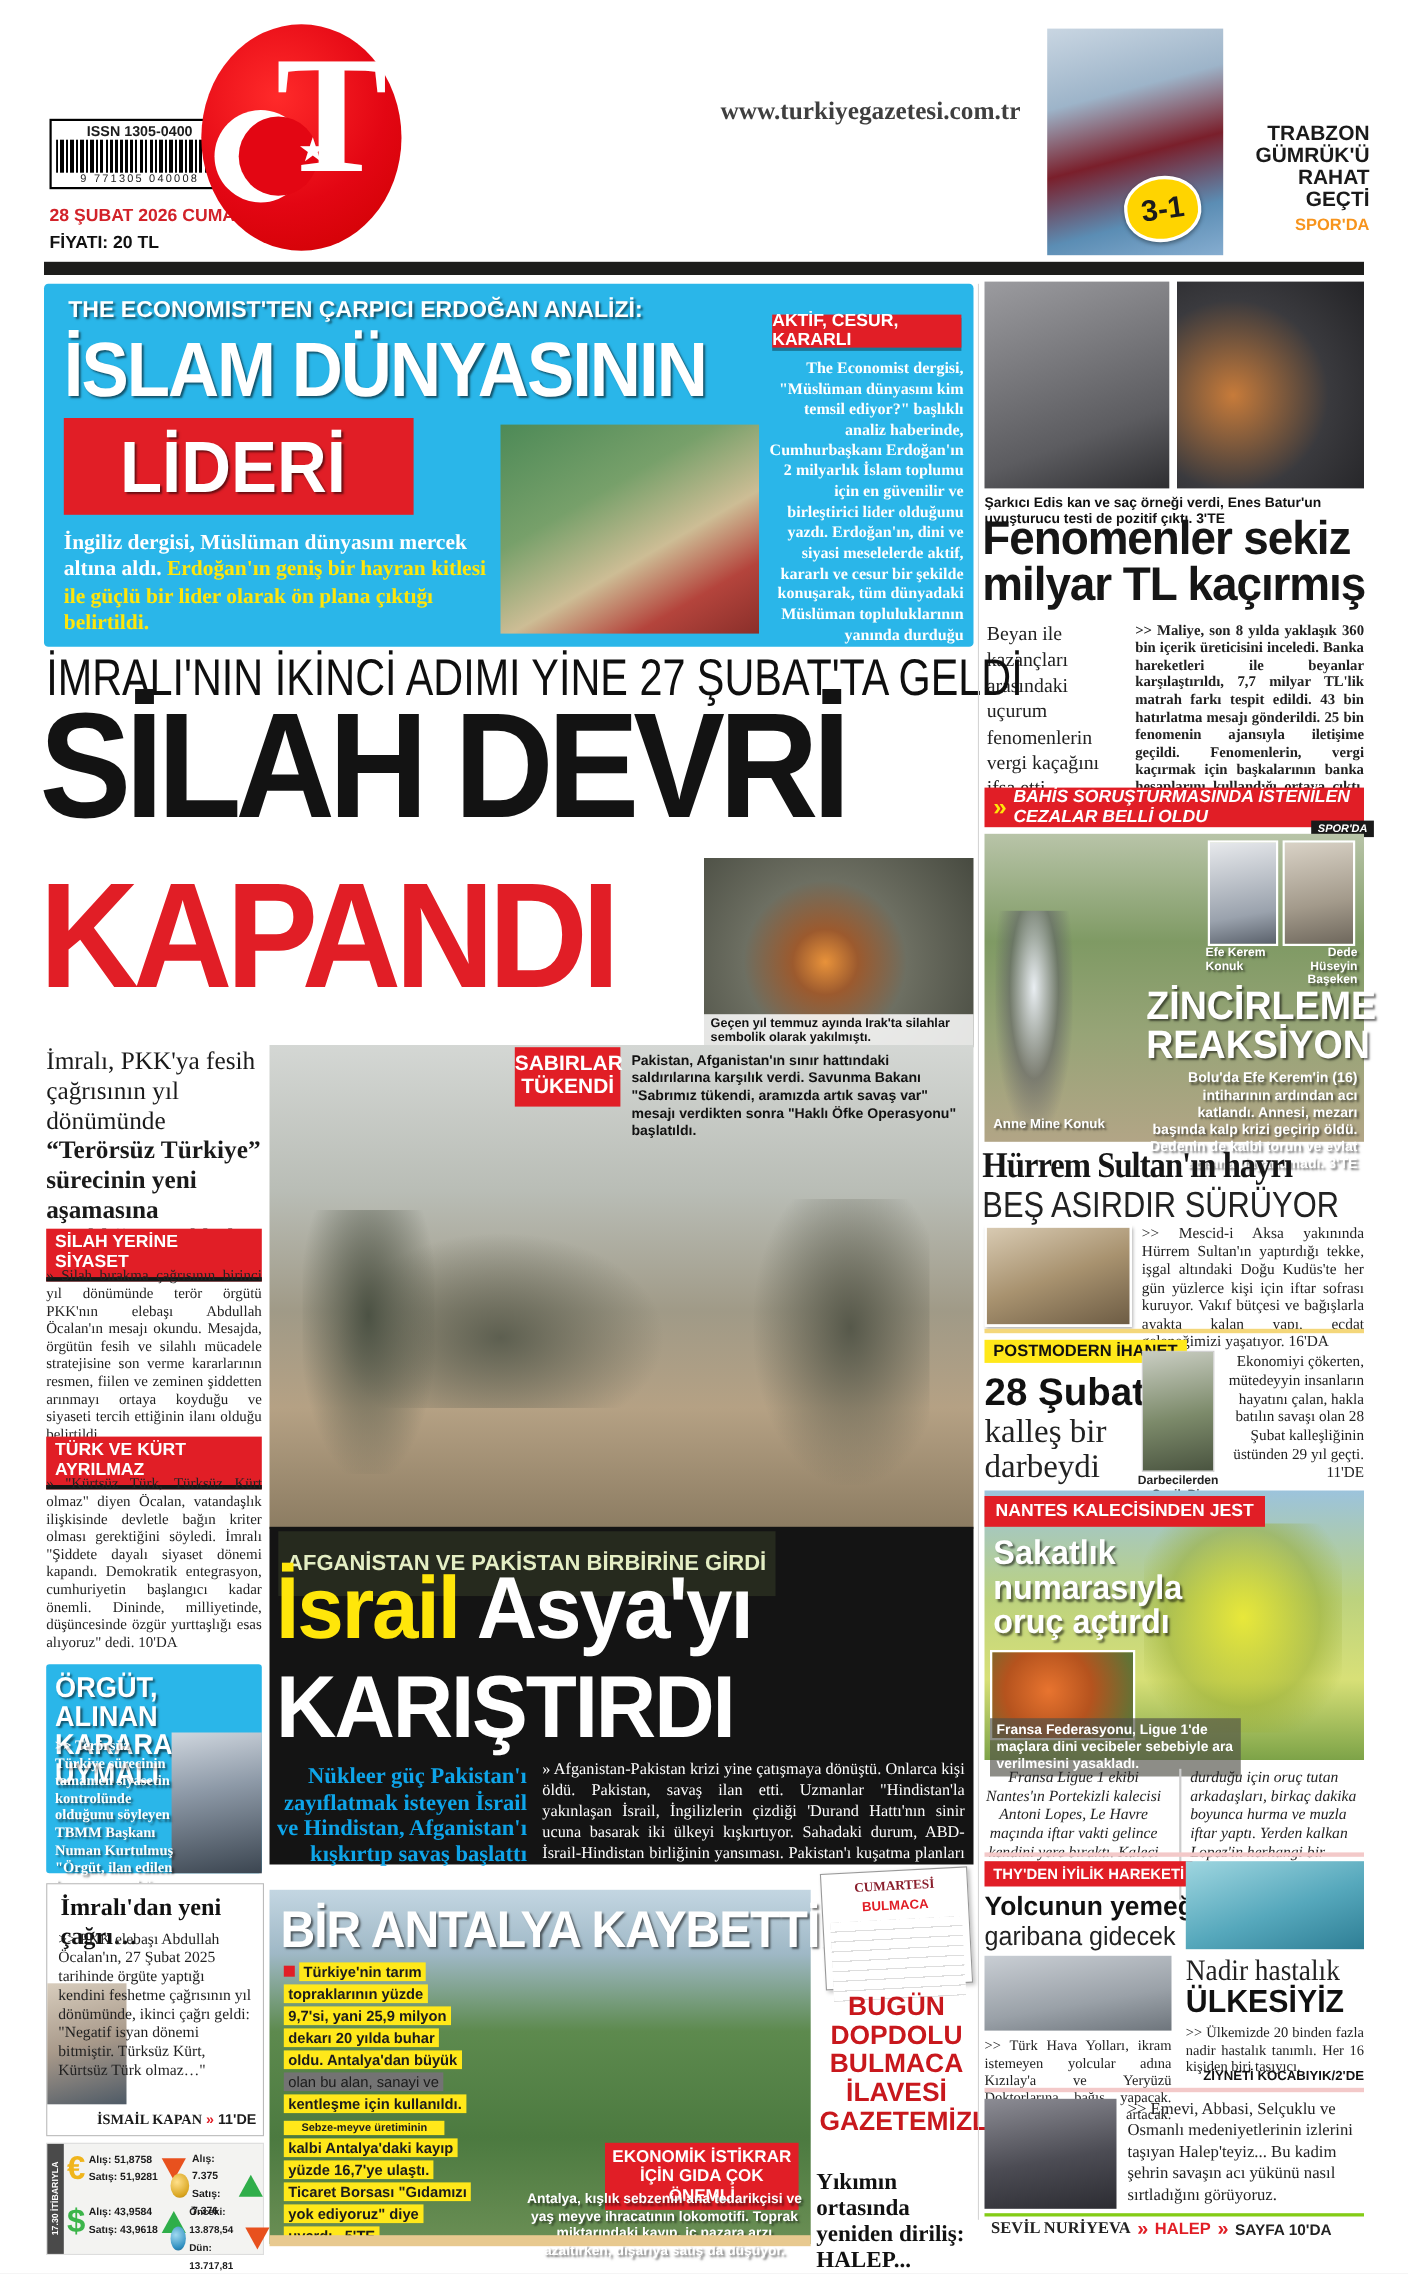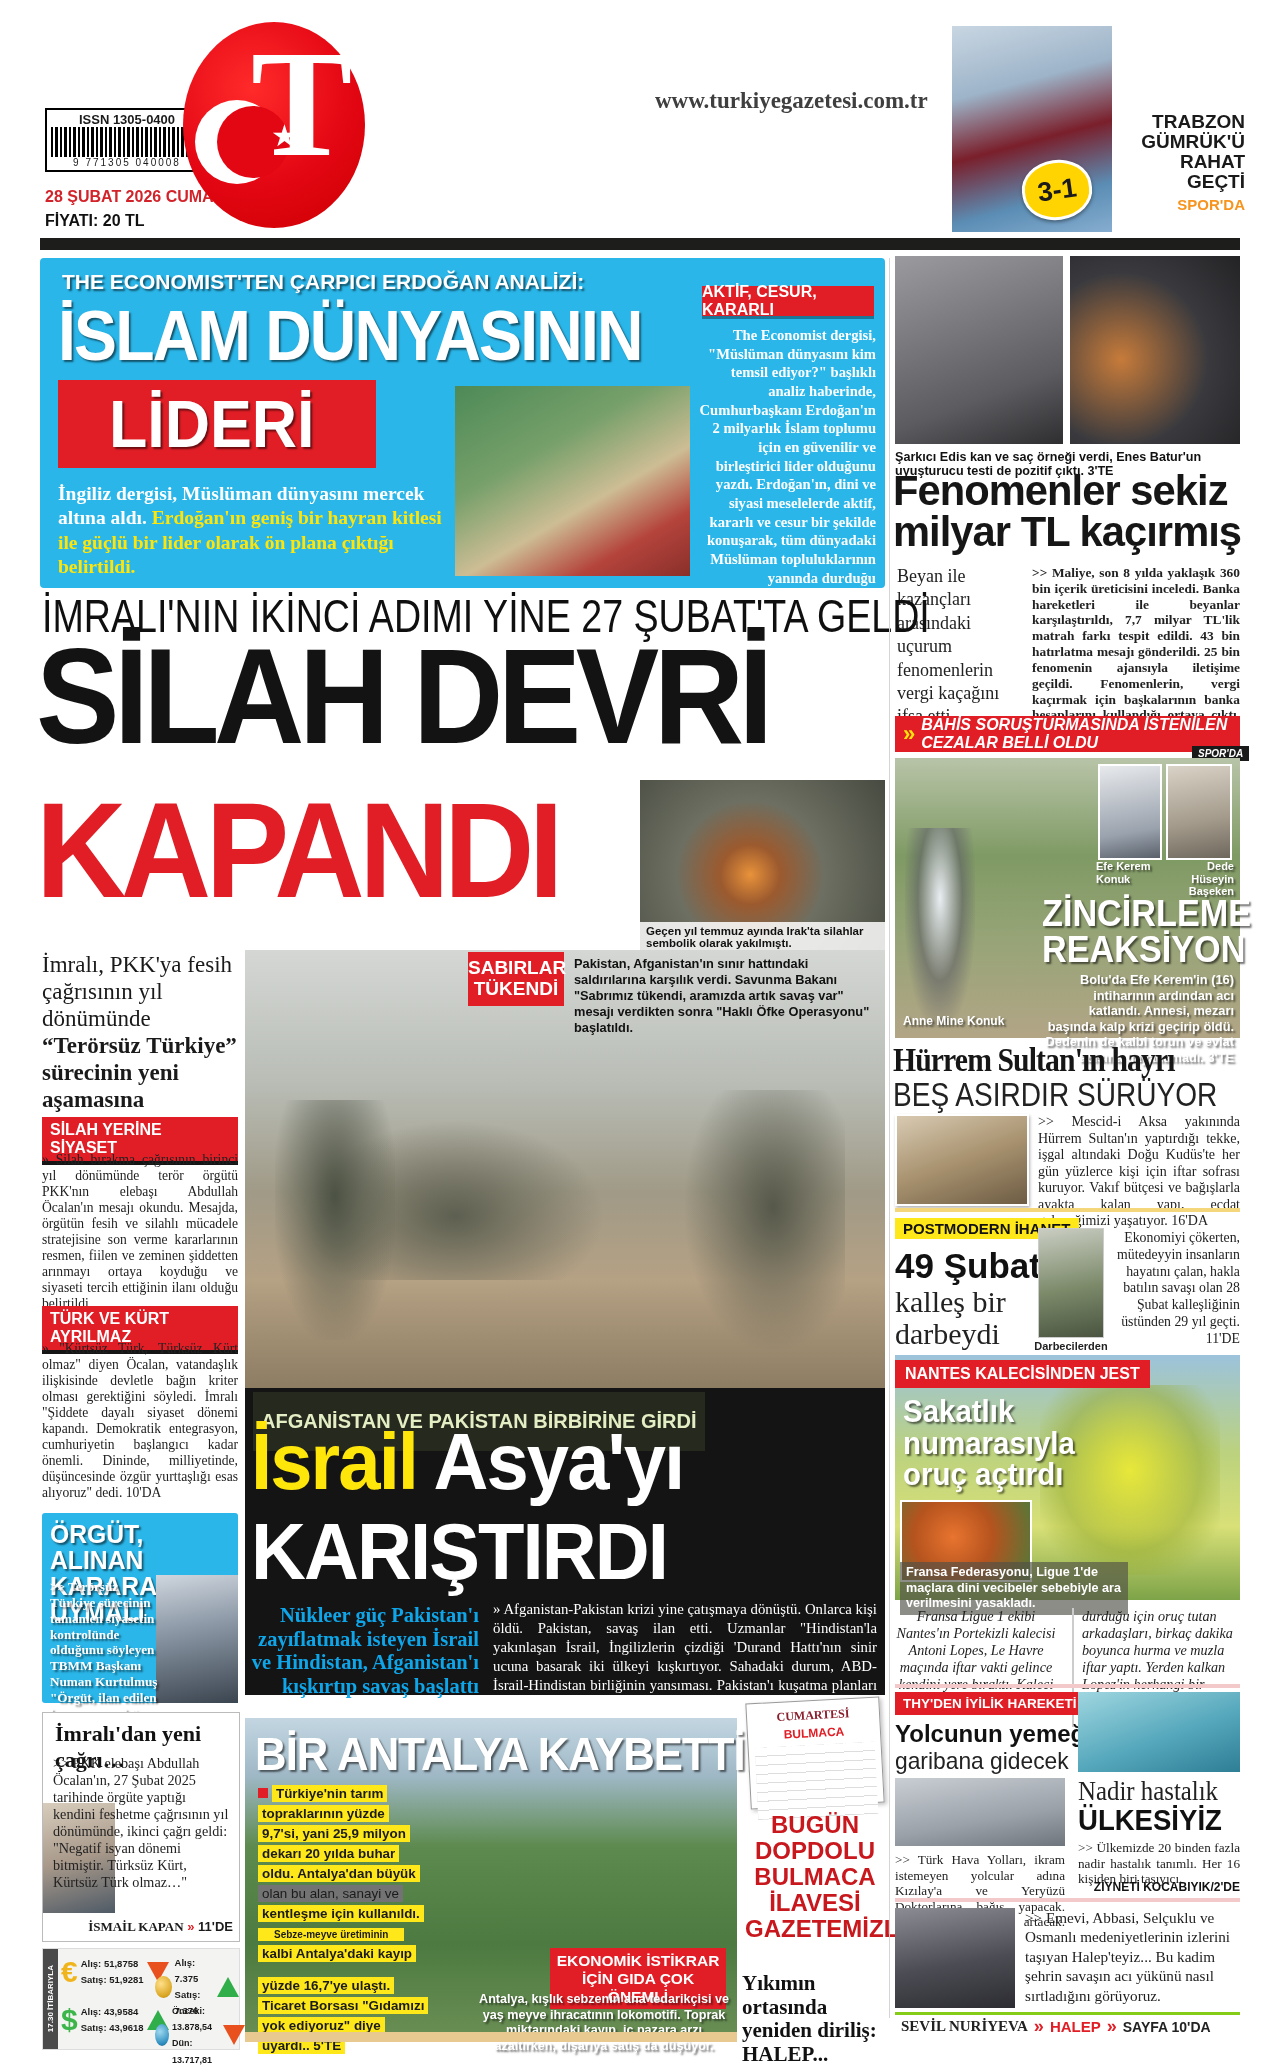--- a/index.html
+++ b/index.html
@@ -189,21 +189,21 @@
   <div class="abs cond blkshadow" style="left:255px;top:1726px;font-weight:900;font-size:47px;color:#fff;letter-spacing:-1px;transform:scaleX(.93);white-space:nowrap;">BİR ANTALYA KAYBETTİK</div>
   <div class="abs" style="left:258px;top:1784px;width:190px;">
     <div style="margin-bottom:2px;"><span style="display:inline-block;width:10px;height:10px;background:#e11e26;margin-right:4px;"></span><span style="background:#ffe81a;font-weight:700;font-size:13.4px;padding:1px 4px;">Türkiye'nin tarım</span></div>
     <div style="margin-bottom:2px;"><span style="background:#ffe81a;font-weight:700;font-size:13.4px;padding:1px 4px;">topraklarının yüzde</span></div>
     <div style="margin-bottom:2px;"><span style="background:#ffe81a;font-weight:700;font-size:13.4px;padding:1px 4px;">9,7'si, yani 25,9 milyon</span></div>
     <div style="margin-bottom:2px;"><span style="background:#ffe81a;font-weight:700;font-size:13.4px;padding:1px 4px;">dekarı 20 yılda buhar</span></div>
     <div style="margin-bottom:2px;"><span style="background:#ffe81a;font-weight:700;font-size:13.4px;padding:1px 4px;">oldu. Antalya'dan büyük</span></div>
     <div style="margin-bottom:2px;"><span style="background:#737373;font-weight:400;font-size:13.4px;padding:1px 4px;">olan bu alan, sanayi ve</span></div>
     <div style="margin-bottom:2px;"><span style="background:#ffe81a;font-weight:700;font-size:13.4px;padding:1px 4px;">kentleşme için kullanıldı.</span></div>
     <div style="margin-bottom:2px;"><span style="background:#ffe81a;font-weight:700;font-size:10px;padding:1px 16px;">Sebze-meyve üretiminin</span></div>
-    <div style="margin-bottom:14px;"><span style="background:#ffe81a;font-weight:700;font-size:13.4px;padding:1px 4px;">kalbi Antalya'daki kayıp</span></div>
+    <div style="margin-bottom:2px;"><span style="background:#ffe81a;font-weight:700;font-size:13.4px;padding:1px 4px;">kalbi Antalya'daki kayıp</span></div>
     <div style="margin-bottom:2px;"><span style="background:#ffe81a;font-weight:700;font-size:13.4px;padding:1px 4px;">yüzde 16,7'ye ulaştı.</span></div>
     <div style="margin-bottom:2px;"><span style="background:#ffe81a;font-weight:700;font-size:13.4px;padding:1px 4px;">Ticaret Borsası "Gıdamızı</span></div>
     <div style="margin-bottom:2px;"><span style="background:#ffe81a;font-weight:700;font-size:13.4px;padding:1px 4px;">yok ediyoruz" diye</span></div>
     <div><span style="background:#ffe81a;font-weight:700;font-size:13.4px;padding:1px 4px;">uyardı.. 5'TE</span></div>
   </div>
   <div class="abs pre" style="left:550px;top:1948px;width:172px;background:#e11e26;color:#fff;font-weight:900;font-size:15.5px;line-height:1.15;text-align:center;padding:4px 2px;">EKONOMİK İSTİKRAR
 İÇİN GIDA ÇOK ÖNEMLİ</div>
   <div class="abs blkshadow" style="left:478px;top:1992px;width:252px;color:#fff;font-weight:700;font-size:12.6px;line-height:1.25;text-align:center;">Antalya, kışlık sebzenin ana tedarikçisi ve yaş meyve ihracatının lokomotifi. Toprak miktarındaki kayıp, iç pazara arzı azaltırken, dışarıya satış da düşüyor.</div>
   <div class="abs" style="left:245px;top:2032px;width:492px;height:10px;background:#e8c98f;"></div>
 
@@ -240,21 +240,21 @@
   <div class="abs blkshadow" style="left:903px;top:1014px;color:#fff;font-weight:700;font-size:12px;">Anne Mine Konuk</div>
 
   <div class="abs cond serif" style="left:893px;top:1042px;font-weight:700;font-size:33px;color:#161616;letter-spacing:-1px;transform:scaleX(.9);white-space:nowrap;">Hürrem Sultan'ın hayrı</div>
   <div class="abs cond" style="left:893px;top:1076px;font-weight:400;font-size:33px;color:#222;transform:scaleX(.85);white-space:nowrap;">BEŞ ASIRDIR SÜRÜYOR</div>
   <div class="abs photo" style="left:895px;top:1114px;width:130px;height:88px;background:linear-gradient(160deg,#d8cab2 0%,#a8926f 50%,#6d5c44 100%);border:2px solid #fff;box-shadow:1px 2px 3px rgba(0,0,0,.3);"></div>
   <div class="abs bodytxt" style="left:1038px;top:1114px;width:202px;font-size:14px;">&gt;&gt; Mescid-i Aksa yakınında Hürrem Sultan'ın yaptırdığı tekke, işgal altındaki Doğu Kudüs'te her gün yüzlerce kişi için iftar sofrası kuruyor. Vakıf bütçesi ve bağışlarla ayakta kalan yapı, ecdat geleneğimizi yaşatıyor. 16'DA</div>
 
   <div class="abs" style="left:895px;top:1208px;width:345px;height:4px;background:#f4d77a;"></div>
 
   <div class="abs" style="left:895px;top:1218px;background:#ffe81a;color:#111;font-weight:900;font-size:15px;padding:2px 8px;">POSTMODERN İHANET</div>
-  <div class="abs" style="left:895px;top:1246px;font-weight:900;font-size:35px;color:#111;">49 Şubat</div>
+  <div class="abs" style="left:895px;top:1246px;font-weight:900;font-size:35px;color:#111;">28 Şubat</div>
   <div class="abs pre serif" style="left:895px;top:1286px;font-weight:400;font-size:30px;line-height:1.05;color:#222;">kalleş bir
 darbeydi</div>
   <div class="abs photo" style="left:1038px;top:1228px;width:64px;height:108px;background:linear-gradient(170deg,#c9cdc2 0%,#7c8a6a 55%,#4a5440 100%);border:1px solid #ccc;"></div>
   <div class="abs pre" style="left:1030px;top:1340px;width:82px;text-align:center;font-weight:700;font-size:11px;line-height:1.15;color:#222;">Darbecilerden
 Çevik Bir</div>
   <div class="abs serif" style="left:1112px;top:1230px;width:128px;text-align:right;font-size:13.8px;line-height:1.22;color:#222;">Ekonomiyi çökerten, mütedeyyin insanların hayatını çalan, hakla batılın savaşı olan 28 Şubat kalleşliğinin üstünden 29 yıl geçti. 11'DE</div>
 
   <div class="abs photo" style="left:895px;top:1355px;width:345px;height:245px;background:linear-gradient(180deg,#9cc3dc 0%,#bcd27e 40%,#d8e077 70%,#7da348 100%);">
     <div class="abs" style="right:20px;top:30px;width:180px;height:190px;background:radial-gradient(ellipse at 50% 45%,#e8e83a 0%,rgba(150,170,40,.5) 55%,rgba(0,0,0,0) 80%);"></div>
   </div>

